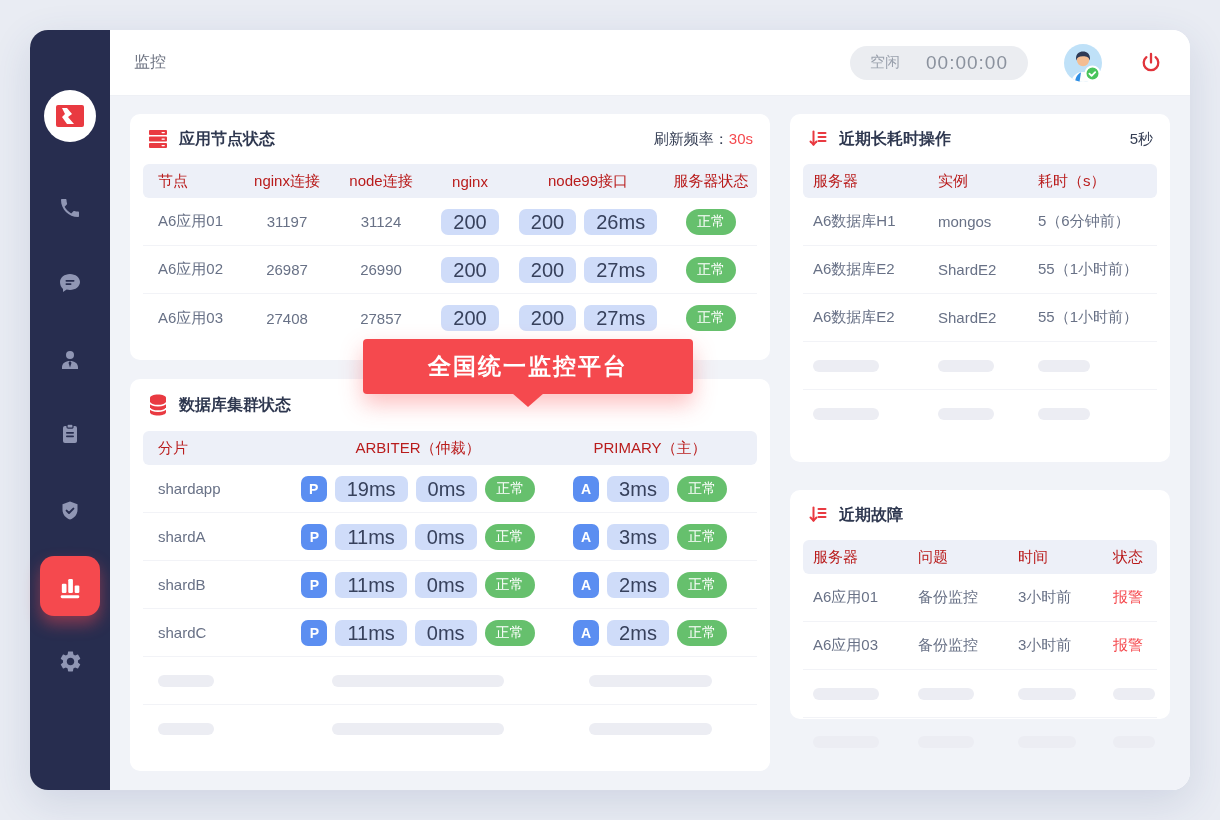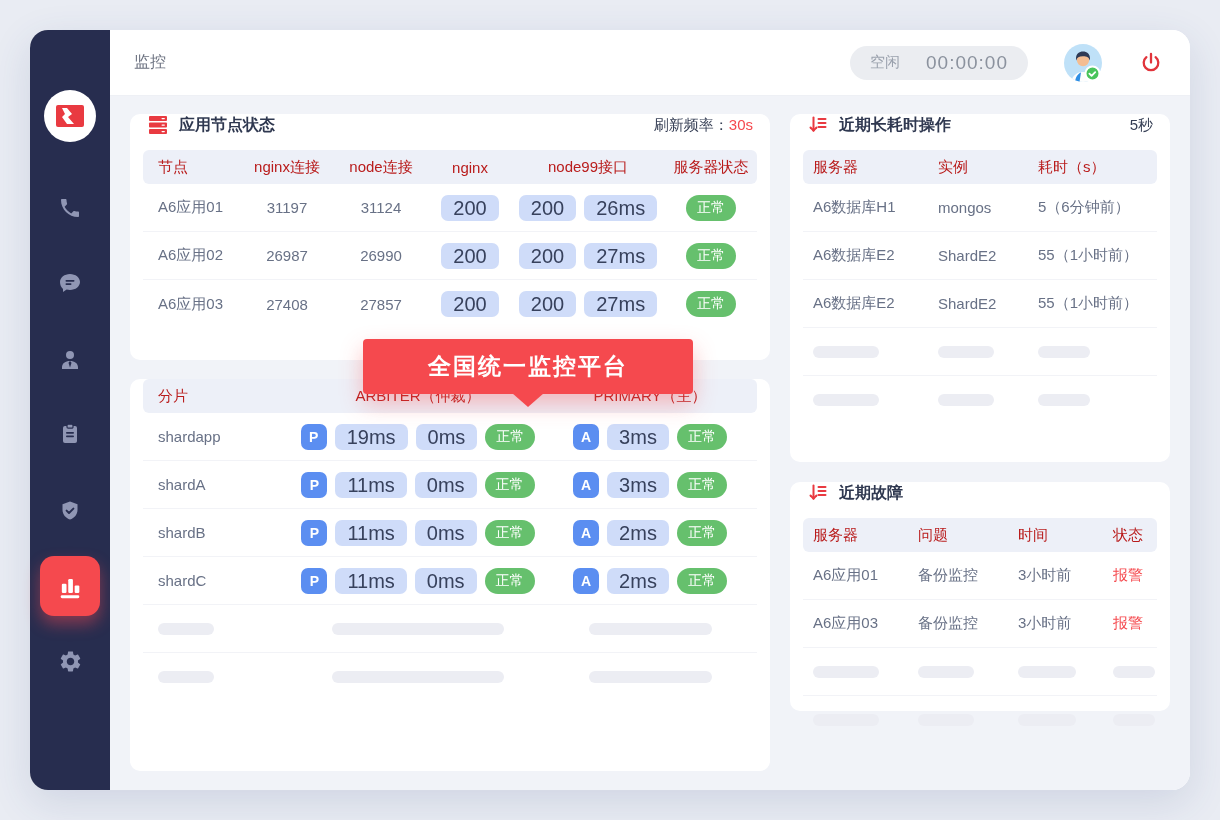--- a/index.html
+++ b/index.html
@@ -28,22 +28,22 @@
   .topbar-right{margin-left:auto;display:flex;align-items:center;gap:36px;}
   .timer-pill{height:34px;border-radius:17px;background:#ebedf1;display:flex;align-items:center;
               padding:0 20px;gap:26px;cursor:pointer;}
   .idle-label{font-size:15px;color:#9aa1ad;}
   .timer-value{font-size:19px;color:#8b929e;letter-spacing:1px;}
   .avatar{width:38px;height:38px;position:relative;cursor:pointer;}
   .power-btn{width:26px;height:26px;cursor:pointer;display:flex;align-items:center;justify-content:center;}
   
   .main{flex:1;background:var(--main-bg);padding:18px 20px 20px;display:flex;gap:20px;position:relative;}
   .col-left{width:640px;display:flex;flex-direction:column;gap:19px;flex:none;}
-  .col-right{flex:1;display:flex;flex-direction:column;gap:20px;}
-  .card{background:#fff;border-radius:10px;padding:0 13px 10px;}
+  .col-right{flex:1;display:flex;flex-direction:column;gap:28px;}
+  .card{background:#fff;border-radius:10px;padding:14px 13px 10px;}
   .card-head{display:flex;align-items:center;gap:10px;margin:0 4px 14px;}
   .card-title{font-size:16px;font-weight:700;color:#2f3850;}
   .head-right{margin-left:auto;font-size:15px;color:#353e54;}
   .head-right .hl{color:var(--accent-red);}
   .thead{background:var(--head-bg);border-radius:6px;height:34px;display:grid;align-items:center;
          font-size:15px;color:#b91c1c;}
   .trow{height:48px;display:grid;align-items:center;font-size:15px;color:#687186;border-bottom:1px solid #f2f3f7;}
   .trow:last-child{border-bottom:none;}
   .cell{display:flex;align-items:center;justify-content:center;gap:8px;}
   .cell.left{justify-content:flex-start;padding-left:15px;}
@@ -244,20 +244,28 @@
                 <span class="pill">200</span>
                 <span class="pill">27ms</span>
               </div>
             <div class="cell">
                 <span class="ok">正常</span>
               </div>
           </div>
         </section>
 
         <section class="card" style="height:392px">
+          <div class="card-head">
+            <svg width="22" height="24" viewBox="0 0 22 24">
+              <path d="M3 4.8C3 2.9 6.6 1.5 11 1.5s8 1.4 8 3.3v14.4c0 1.9-3.6 3.3-8 3.3s-8-1.4-8-3.3z" fill="#e93a41"></path>
+              <path d="M3 9.5a8 3.1 0 0 0 16 0" stroke="#fff" stroke-width="1.6" fill="none"></path>
+              <path d="M3 15a8 3.1 0 0 0 16 0" stroke="#fff" stroke-width="1.6" fill="none"></path>
+            </svg>
+            <span class="card-title">数据库集群状态</span>
+          </div>
           <div class="thead g-db">
             <div class="cell left">分片</div>
             <div class="cell">ARBITER（仲裁）</div>
             <div class="cell">PRIMARY（主）</div>
           </div>
 
           <div class="trow g-db">
             <div class="cell left">shardapp</div>
             <div class="cell">
                 <span class="letter">P</span>

